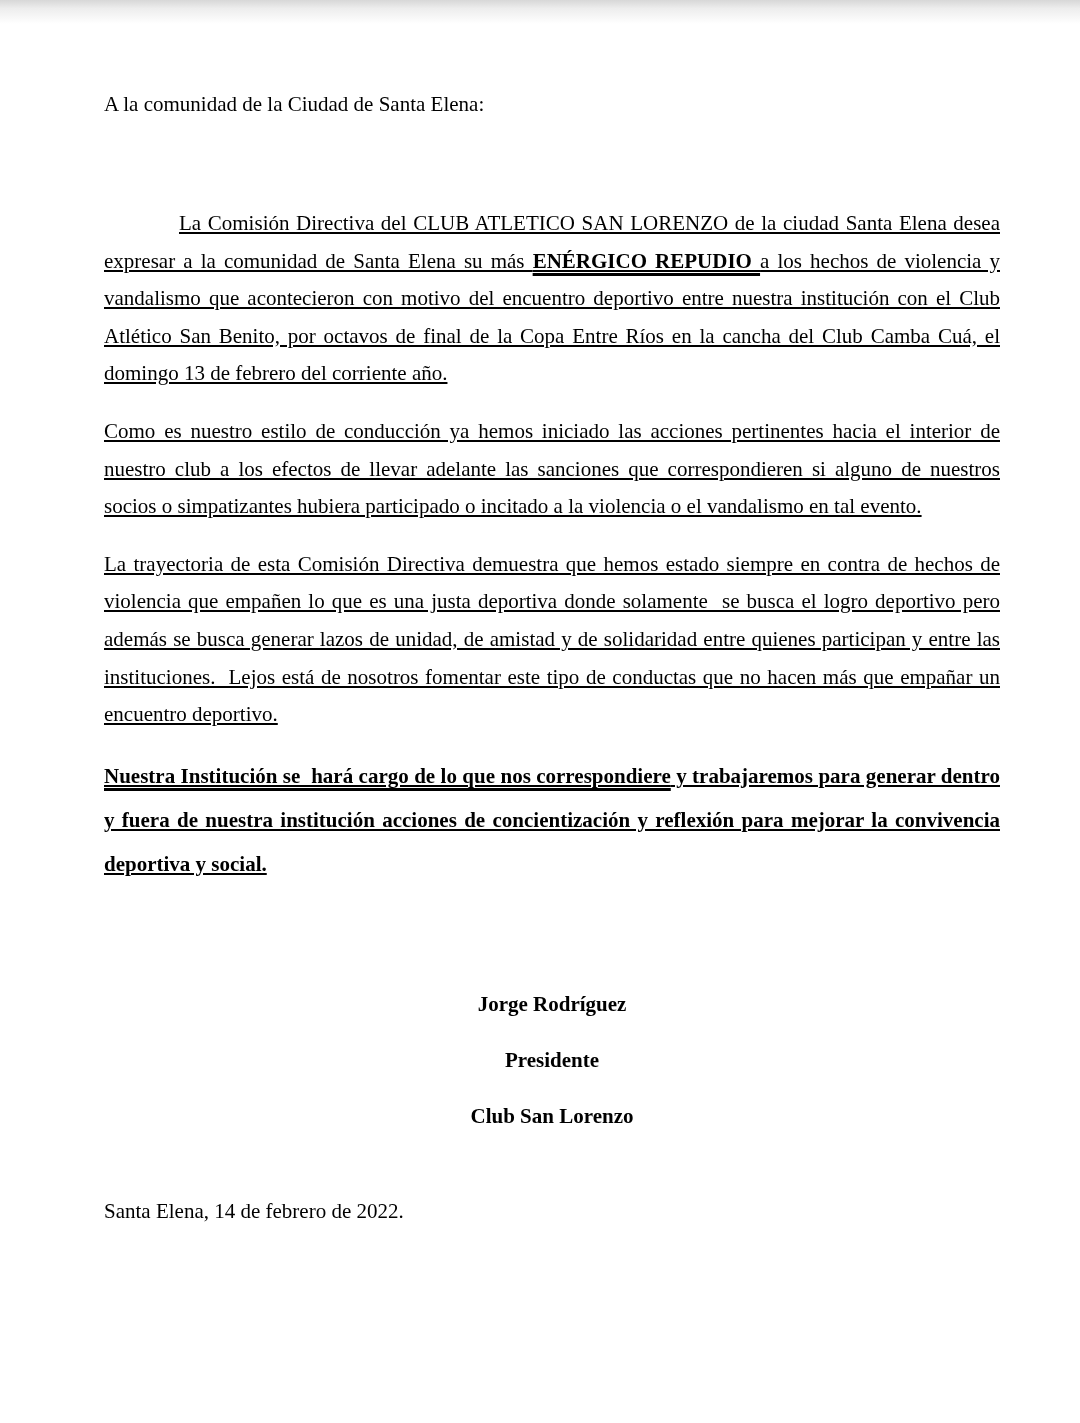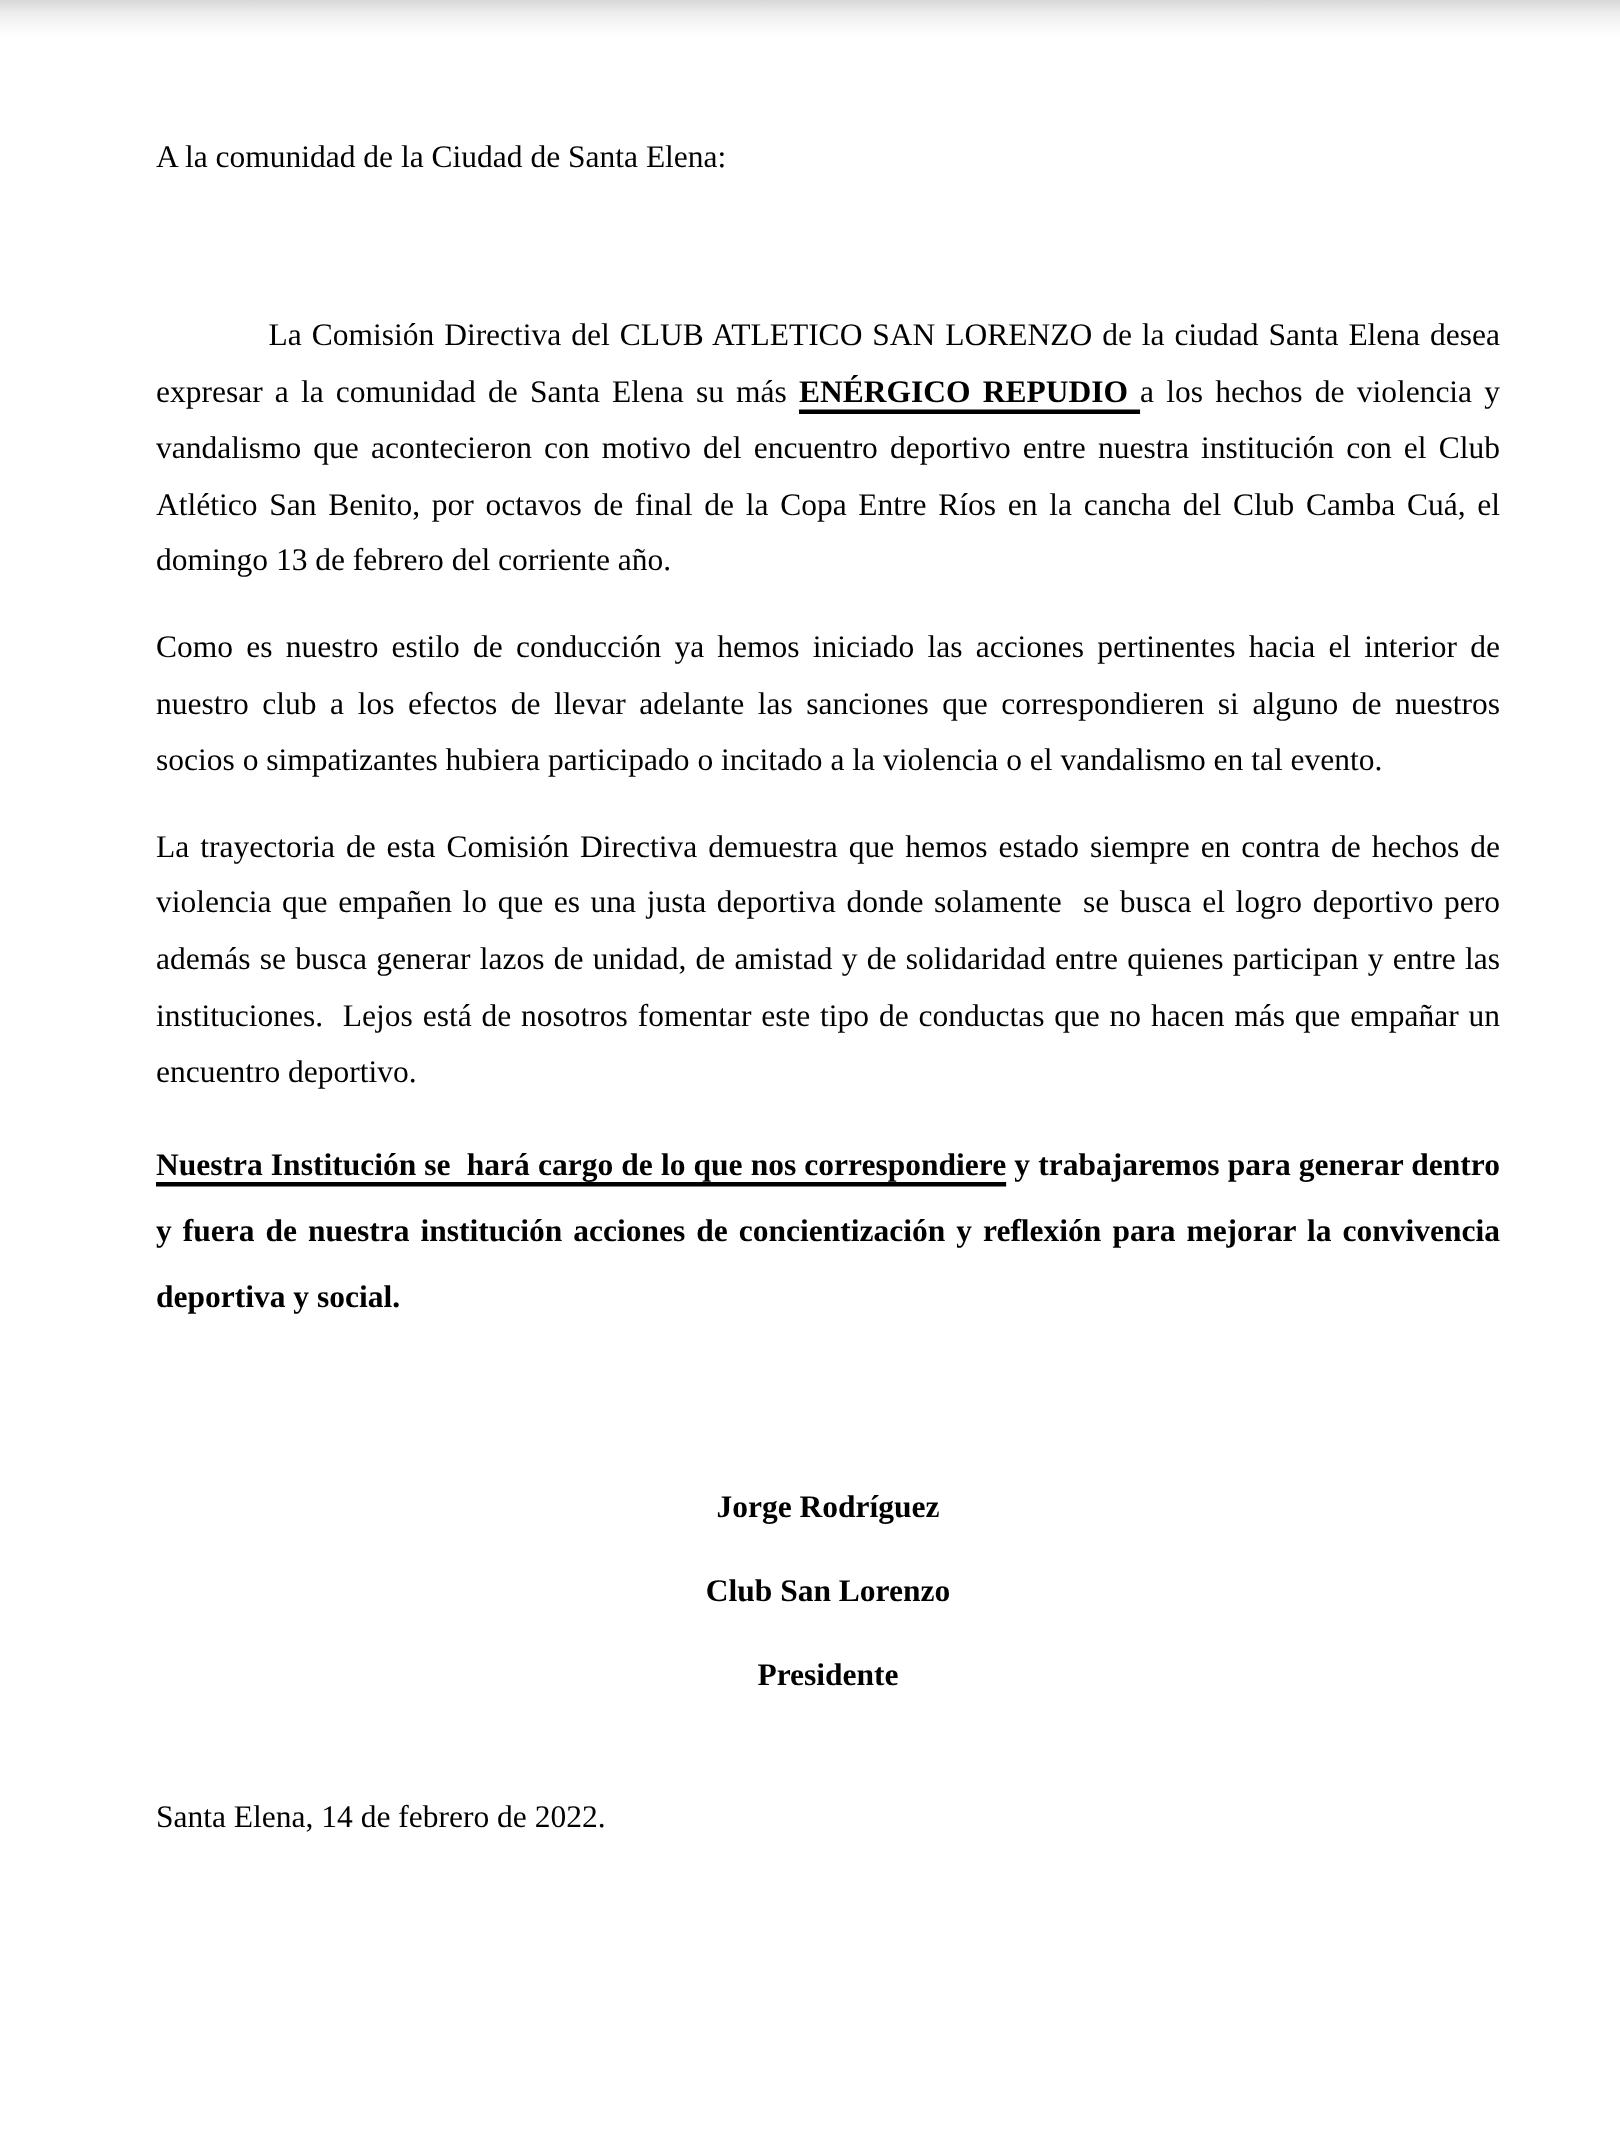--- a/index.html
+++ b/index.html
@@ -29,20 +29,21 @@
   }
   .salutation {
     margin: 0;
     line-height: 37px;
     text-align: left;
   }
   .para {
     margin: 0 0 20px 0;
     line-height: 37.6px;
     text-align: justify;
+    text-decoration: underline;
   }
   .para.first {
     margin-top: 82px;
   }
   .indent {
     text-indent: 75px;
   }
   .bold-para {
     font-weight: bold;
     line-height: 44px;
@@ -80,19 +81,19 @@
   <p class="para first indent"><span>La Comisión Directiva del CLUB ATLETICO SAN LORENZO de la ciudad Santa Elena desea expresar a la comunidad de Santa Elena su más </span><span class="underline" style="font-weight:bold">ENÉRGICO REPUDIO </span><span>a los hechos de violencia y vandalismo que acontecieron con motivo del encuentro deportivo entre nuestra institución con el Club Atlético San Benito, por octavos de final de la Copa Entre Ríos en la cancha del Club Camba Cuá, el domingo 13 de febrero del corriente año.</span></p>
 
   <p class="para">Como es nuestro estilo de conducción ya hemos iniciado las acciones pertinentes hacia el interior de nuestro club a los efectos de llevar adelante las sanciones que correspondieren si alguno de nuestros socios o simpatizantes hubiera participado o incitado a la violencia o el vandalismo en tal evento.</p>
 
   <p class="para">La trayectoria de esta Comisión Directiva demuestra que hemos estado siempre en contra de hechos de violencia que empañen lo que es una justa deportiva donde solamente&nbsp; se busca el logro deportivo pero además se busca generar lazos de unidad, de amistad y de solidaridad entre quienes participan y entre las instituciones.&nbsp; Lejos está de nosotros fomentar este tipo de conductas que no hacen más que empañar un encuentro deportivo.</p>
 
   <p class="para bold-para"><span class="underline">Nuestra Institución se&nbsp; hará cargo de lo que nos correspondiere</span><span> y trabajaremos para generar dentro y fuera de nuestra institución acciones de concientización y reflexión para mejorar la convivencia deportiva y social.</span></p>
 
   <div class="signature">
     <p>Jorge Rodríguez</p>
+    <p>Presidente</p>
     <p>Club San Lorenzo</p>
-    <p>Presidente</p>
   </div>
 
   <p class="dateline">Santa Elena, 14 de febrero de 2022.</p>
 
 </div>
 
 </body></html>

